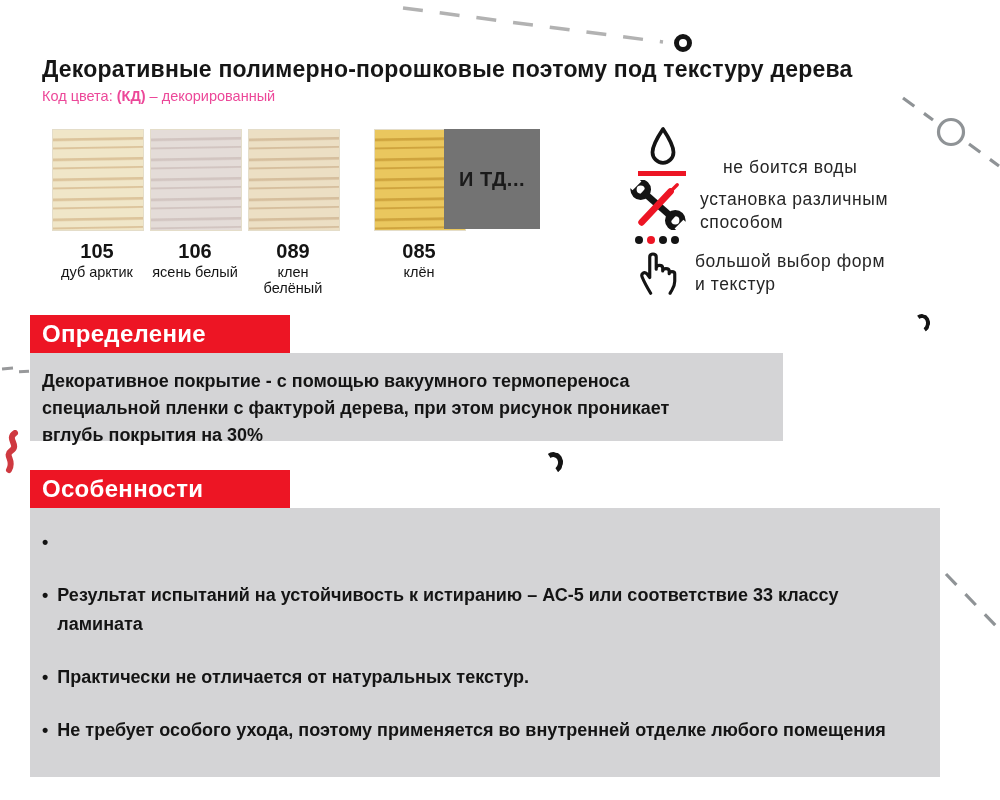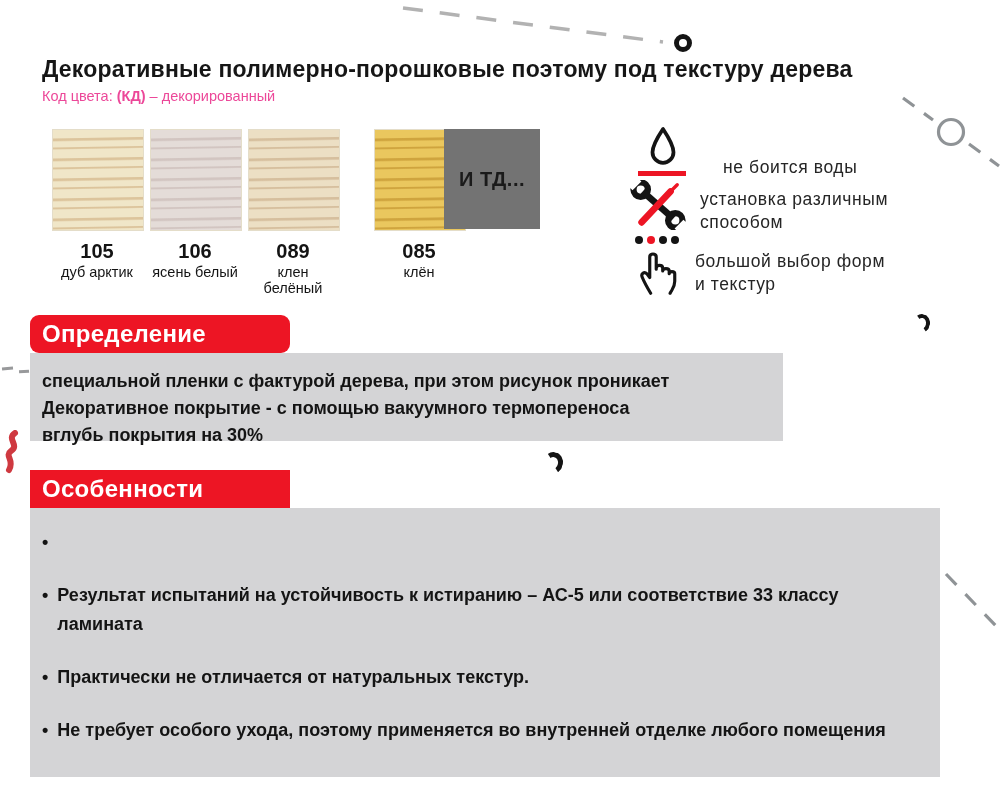--- a/index.html
+++ b/index.html
@@ -134,24 +134,24 @@
     <div class="dot"></div>
   </div>
   <svg style="position:absolute;left:636px;top:246px;" width="46" height="50" viewBox="0 0 48 54">
     <path d="M15,51 C12,46 8,39 6,34 C4,30 8,27 11,30 L14,34 L14,12 C14,7.5 21,7.5 21,12 L21,25 L21,24 C21,20 28,20 28,24 L28,27 C28,23.5 35,23.5 35,27 L35,30 C35,27 41,27 41,30 L41,38 C41,45 38,47 36,51" fill="#ffffff" stroke="#141414" stroke-width="3.4" stroke-linecap="round" stroke-linejoin="round"></path>
   </svg>
   <div class="benefit-label" style="left:695px;top:250px;">
     <div>большой выбор форм</div>
     <div>и текстур</div>
   </div>
 
-  <div class="red-header" style="top:315px;border-radius:9px;">Определение</div>
+  <div class="red-header" style="top:315px;">Определение</div>
   <div class="gray-panel" id="definition-panel">
+    <div class="def-line">Декоративное покрытие - с помощью вакуумного термопереноса</div>
     <div class="def-line">специальной пленки с фактурой дерева, при этом рисунок проникает</div>
-    <div class="def-line">Декоративное покрытие - с помощью вакуумного термопереноса</div>
     <div class="def-line">вглубь покрытия на 30%</div>
   </div>
 
   <div class="red-header" style="top:470px;">Особенности</div>
   <div class="gray-panel" id="features-panel">
     <div class="feat-item">
       <span class="feat-dot">•</span>
     </div>
     <div class="feat-item">
       <span class="feat-dot">•</span>

